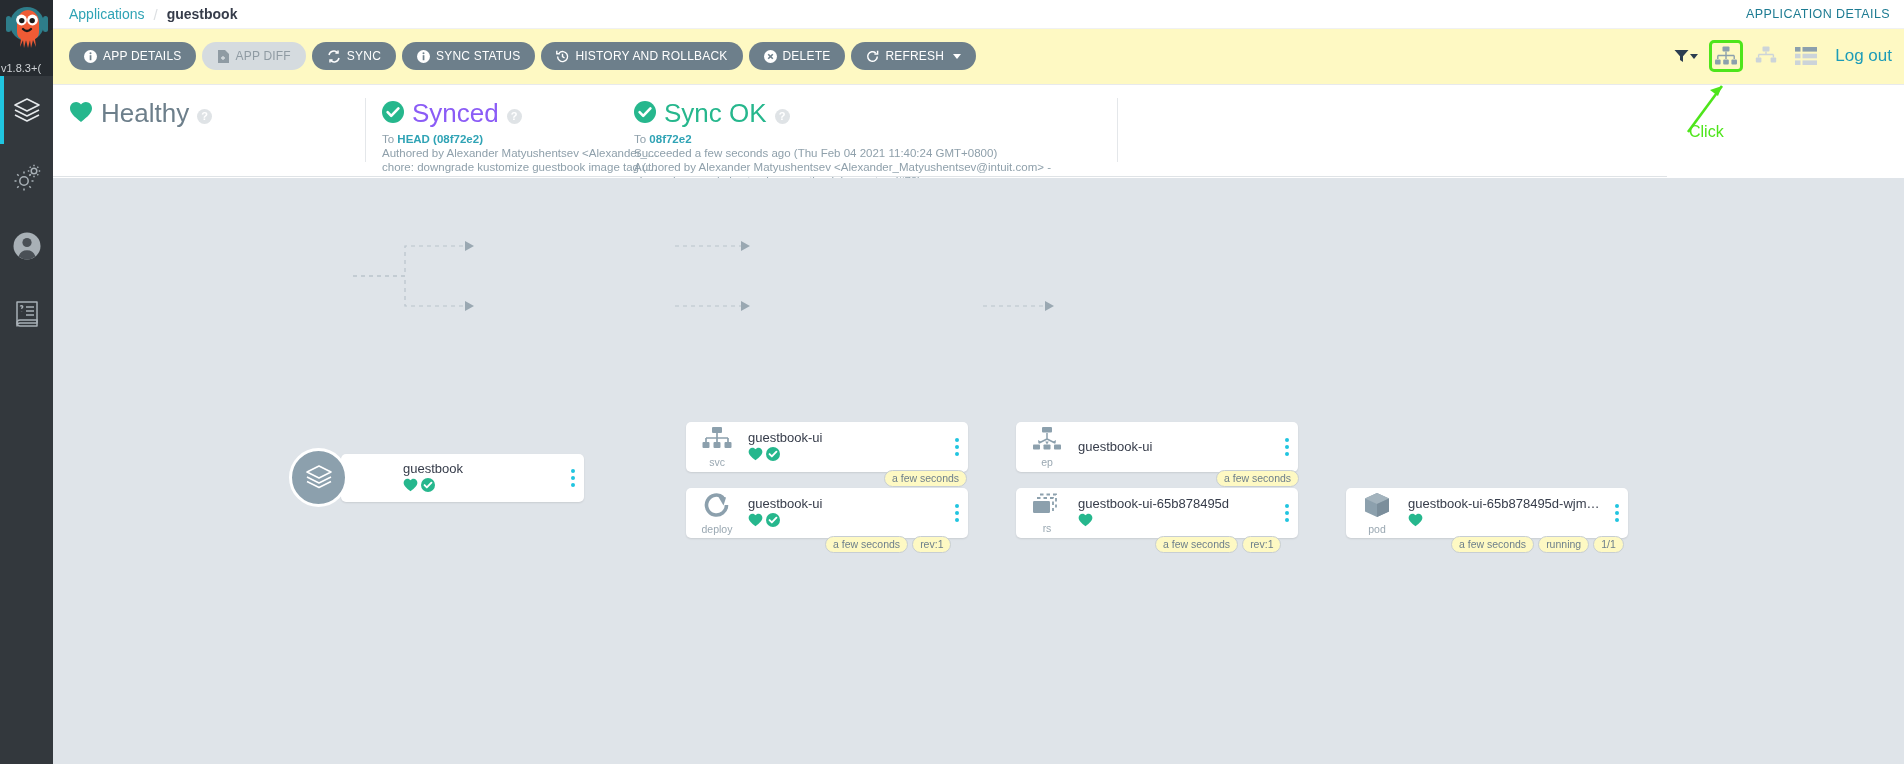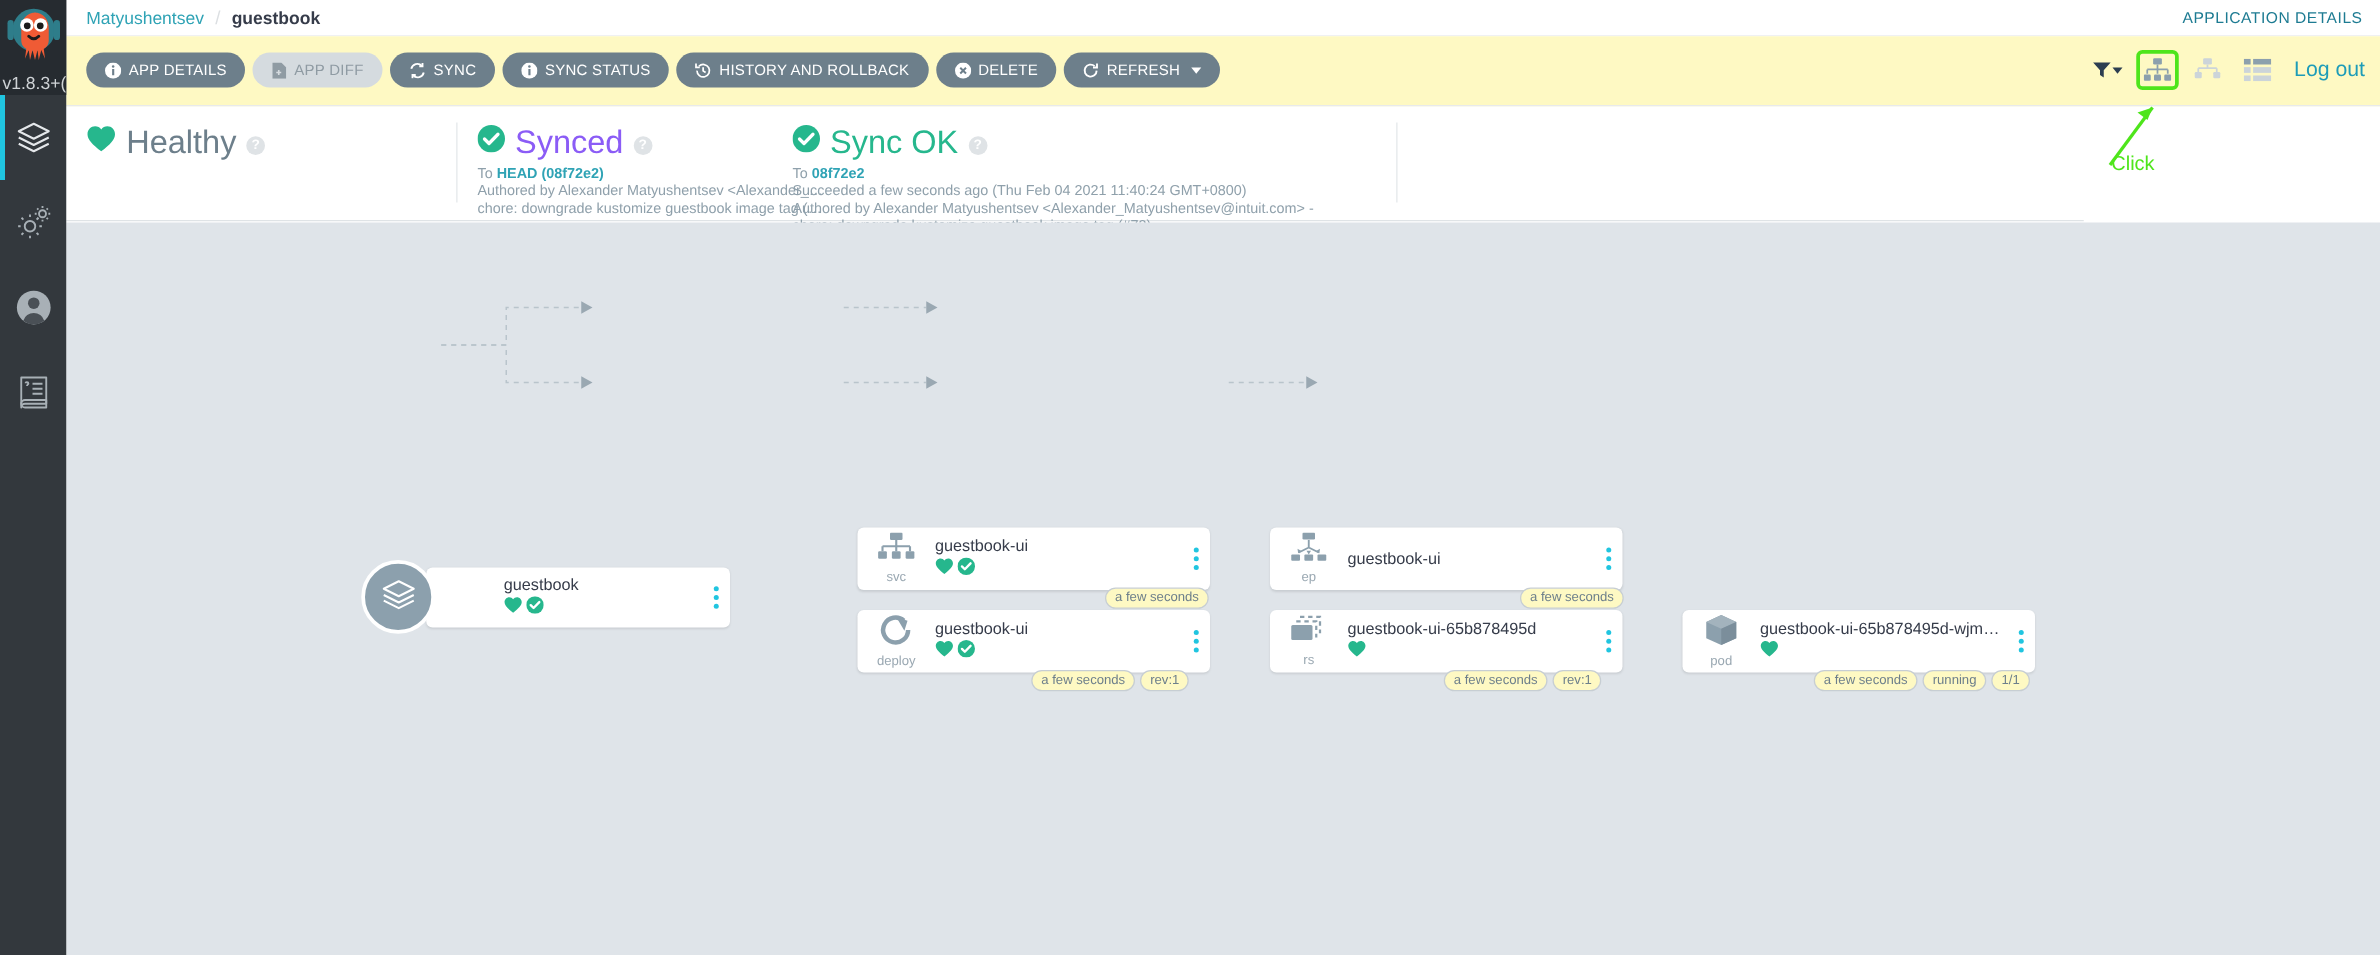--- a/index.html
+++ b/index.html
@@ -22,21 +22,21 @@
     width: 53px; height: 76px;
     background: #262b30;
     display: flex; flex-direction: column;
     align-items: center; justify-content: flex-start;
     padding-top: 4px;
     position: relative;
   }
   .octo-wrap { width: 44px; height: 52px; }
   #nav-version {
     position: absolute; bottom: 2px; left: 0; width: 53px;
-    color: #cfd3d6; font-size: 14px; text-align: right;
+    color: #cfd3d6; font-size: 11px; text-align: left;
     white-space: nowrap; overflow: hidden; padding-left: 1px;
   }
   .nav-item {
     width: 53px; height: 68px;
     display: flex; align-items: center; justify-content: center;
     position: relative;
   }
   .nav-item.active::before {
     content: ""; position: absolute; left: 0; top: 0;
     width: 4px; height: 100%; background: #20c5e0;
@@ -286,21 +286,21 @@
         <path d="M3 23a3 3 0 0 1 3-3h17v6H6a3 3 0 0 1-3-3z"></path>
         <path d="M12 7h8M12 11h8M12 15h8"></path>
         <path d="M6.5 6.5c0-1 2.2-1 2.2.2 0 1-1.1 1-1.1 2M7.6 11.3v.1"></path>
       </svg>
     </span>
   </div>
 </div>
 
 <div id="topbar">
   <div id="breadcrumb">
-    <span id="crumb-apps">Matyushentsev</span>
+    <span id="crumb-apps">Applications</span>
     <span id="crumb-sep">/</span>
     <span id="crumb-current">guestbook</span>
   </div>
   <div id="app-details-label">APPLICATION DETAILS</div>
 </div>
 
 <div id="actionbar">
 
   <div id="btn-group">
 

